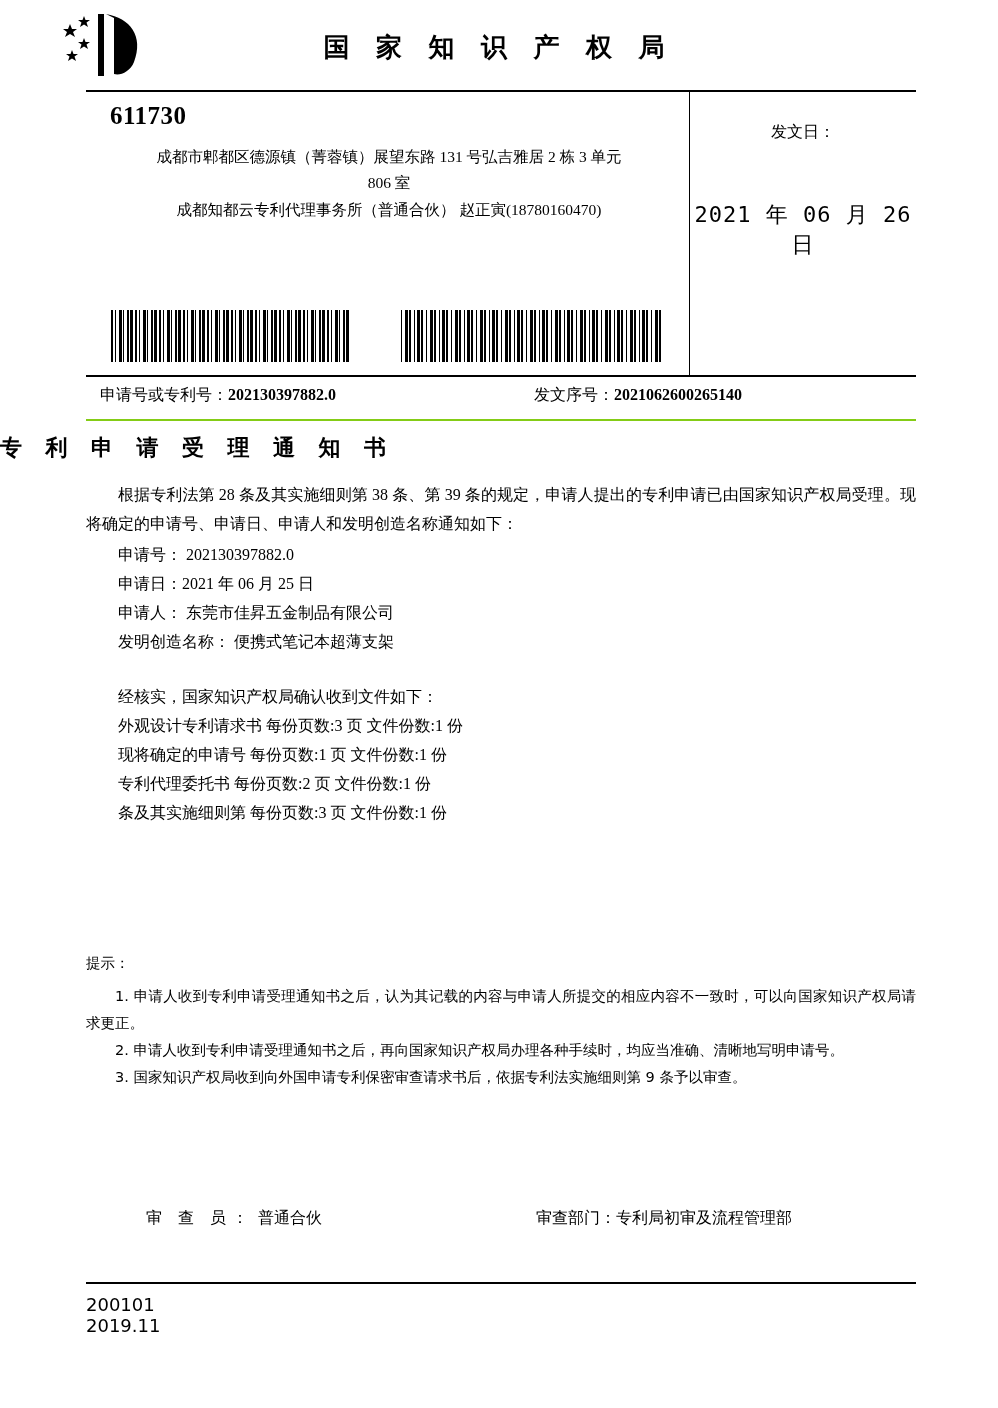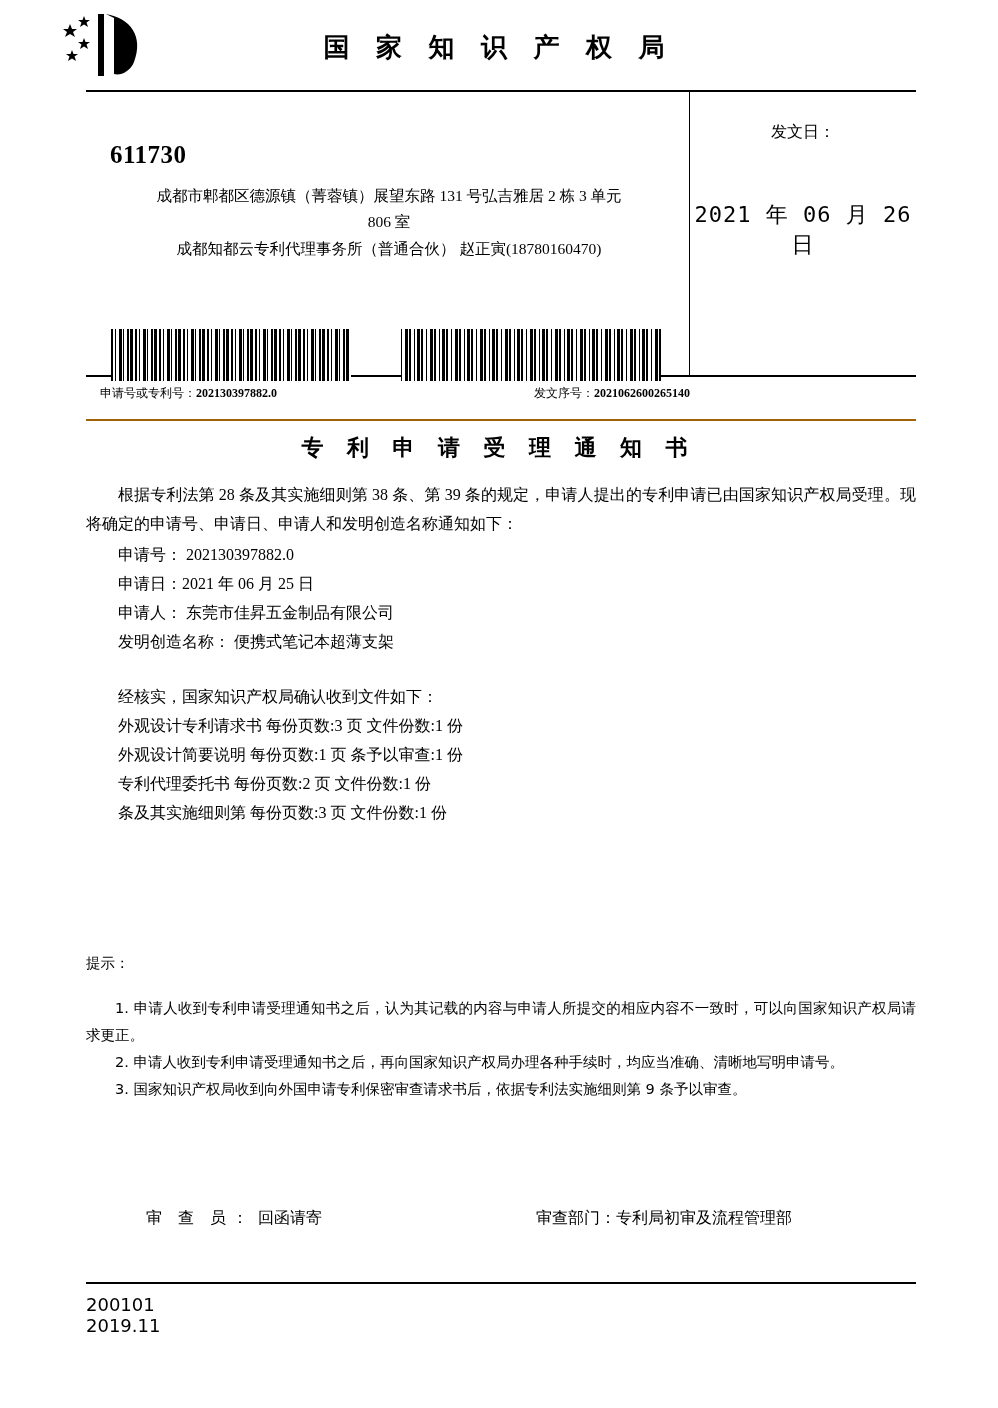--- a/index.html
+++ b/index.html
@@ -63,23 +63,22 @@
     top: 0;
     bottom: 0;
     width: 0;
     border-left: 1.5px solid #000;
   }
   .addr-block {
     position: absolute;
     left: 0;
     top: 0;
     width: 600px;
-    padding: 30px 18px 0 24px;
+    padding: 10px 18px 0 24px;
     box-sizing: border-box;
-    margin-top: 19px;
   }
   .reg-number {
     font-size: 25px;
     font-weight: bold;
     letter-spacing: 0.5px;
     margin-bottom: 14px;
   }
   .addr-line {
     font-size: 15.5px;
     line-height: 26px;
@@ -154,22 +153,22 @@
     );
   }
 
   
   .numbers-row {
     position: absolute;
     left: 86px;
     right: 82px;
     top: 375px;
     height: 44px;
-    border-bottom: 2px solid #a16207;
-    font-size: 12px;
+    border-bottom: 2px solid #84cc16;
+    font-size: 16px;
   }
   .numbers-row .appno {
     position: absolute;
     left: 14px;
     top: 10px;
   }
   .numbers-row .seqno {
     position: absolute;
     left: 448px;
     top: 10px;
@@ -177,21 +176,21 @@
   .bold-num {
     font-weight: bold;
   }
 
   
   .doc-title {
     position: absolute;
     left: 0;
     right: 0;
     top: 433px;
-    text-align: center;
+    text-align: left;
     font-size: 22px;
     font-weight: bold;
     letter-spacing: 9px;
   }
 
   
   .body-text {
     position: absolute;
     left: 86px;
     right: 82px;
@@ -222,21 +221,21 @@
   .tips {
     position: absolute;
     left: 86px;
     right: 82px;
     top: 950px;
     font-size: 14.5px;
     line-height: 27px;
     font-family: "DejaVu Sans", "Liberation Sans", sans-serif;
   }
   .tips .tip-head {
-    margin-bottom: 18px;
+    margin-bottom: 6px;
     font-family: Liberation Serif, serif;
   }
   .tips .tip {
     text-indent: 2em;
     text-align: justify;
   }
 
   
   .sign-row {
     position: absolute;
@@ -340,37 +339,37 @@
     <div class="para">根据专利法第 28 条及其实施细则第 38 条、第 39 条的规定，申请人提出的专利申请已由国家知识产权局受理。现将确定的申请号、申请日、申请人和发明创造名称通知如下：</div>
     <div class="field-list">
       <div>申请号： 202130397882.0</div>
       <div>申请日：2021 年 06 月 25 日</div>
       <div>申请人： 东莞市佳昇五金制品有限公司</div>
       <div>发明创造名称： 便携式笔记本超薄支架</div>
     </div>
     <div class="doc-list">
       <div>经核实，国家知识产权局确认收到文件如下：</div>
       <div>外观设计专利请求书 每份页数:3 页 文件份数:1 份</div>
-      <div>外观设计简要说明 每份页数:1 页 条予以审查:1 份</div>
+      <div>现将确定的申请号 每份页数:1 页 文件份数:1 份</div>
       <div>专利代理委托书 每份页数:2 页 文件份数:1 份</div>
       <div>条及其实施细则第 每份页数:3 页 文件份数:1 份</div>
     </div>
   </div>
 
   <div class="tips">
     <div class="tip-head">提示：</div>
     <div class="tip">1. 申请人收到专利申请受理通知书之后，认为其记载的内容与申请人所提交的相应内容不一致时，可以向国家知识产权局请求更正。</div>
     <div class="tip">2. 申请人收到专利申请受理通知书之后，再向国家知识产权局办理各种手续时，均应当准确、清晰地写明申请号。</div>
     <div class="tip">3. 国家知识产权局收到向外国申请专利保密审查请求书后，依据专利法实施细则第 9 条予以审查。</div>
   </div>
 
   <div class="sign-row">
     <div class="examiner">
       <span class="lbl">审 查 员：</span>
-      <span>回函请寄</span>
+      <span>普通合伙</span>
     </div>
     <div class="department">
       <span>审查部门：</span><span>专利局初审及流程管理部</span>
     </div>
   </div>
 
   <div class="footer">
     <div class="footer-codes">
       <div>200101</div>
       <div>2019.11</div>

